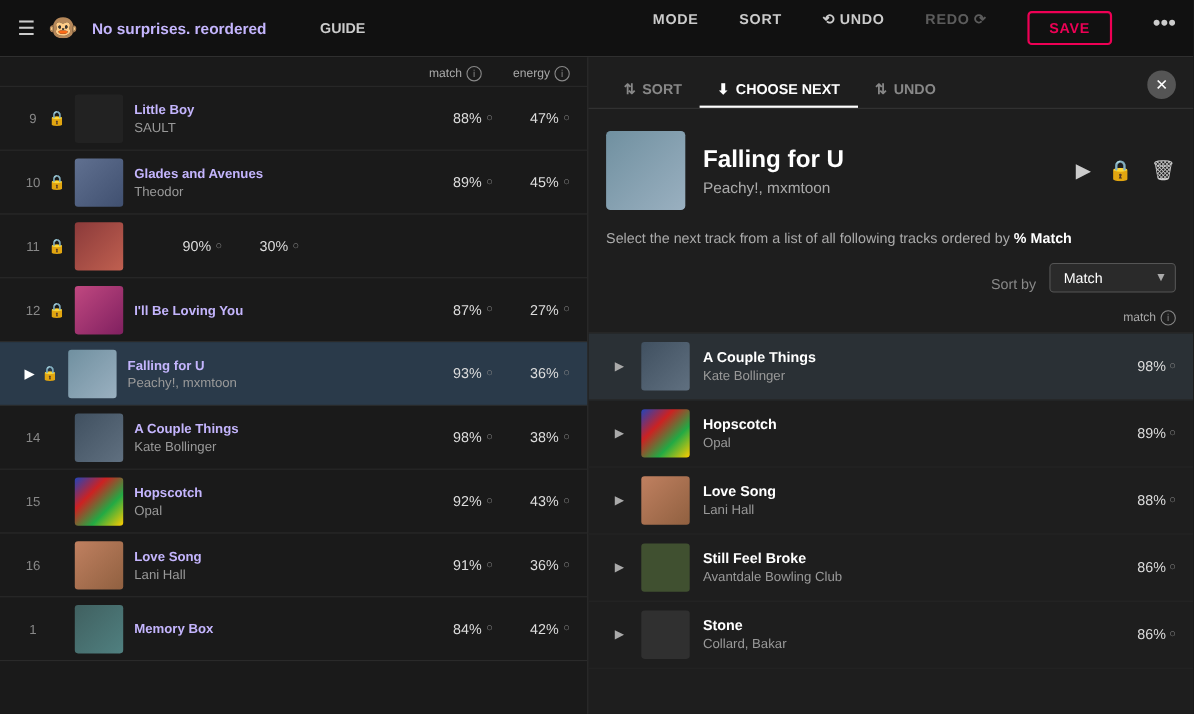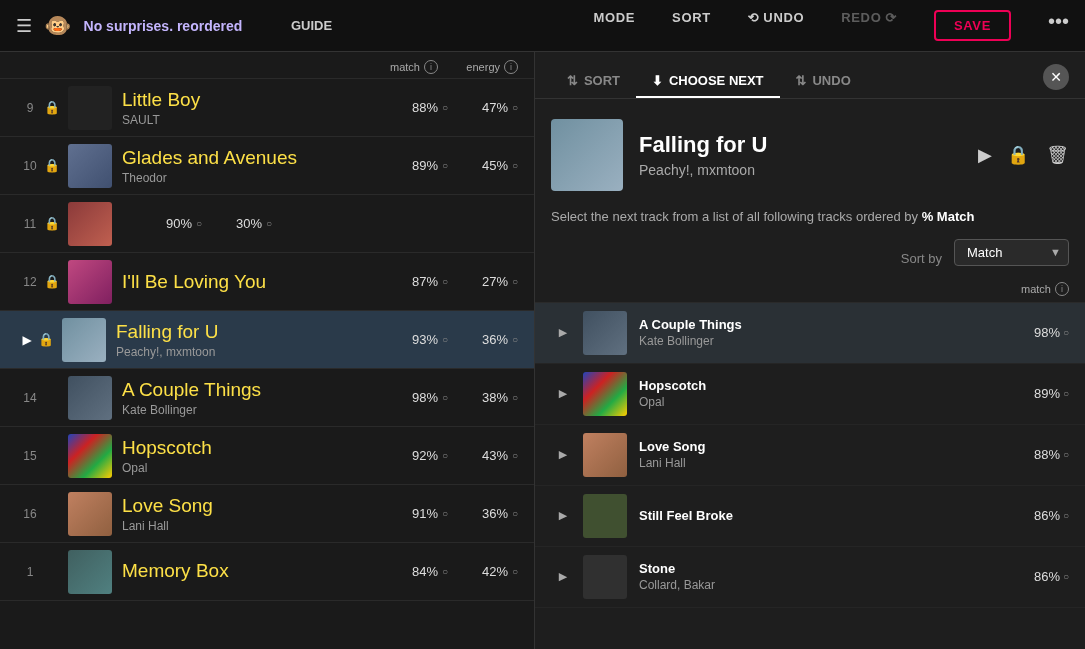--- a/index.html
+++ b/index.html
@@ -136,23 +136,23 @@
       width: 44px;
       height: 44px;
       border-radius: 3px;
       flex-shrink: 0;
       margin-right: 10px;
       overflow: hidden;
       background: #333;
     }
     .row-info { flex: 1; min-width: 0; }
     .row-title {
-      font-size: 19px;
-      font-weight: 400;
-      color: #fde047;
+      font-size: 12px;
+      font-weight: 700;
+      color: #c4b5fd;
       white-space: nowrap;
       overflow: hidden;
       text-overflow: ellipsis;
     }
     .row-artist {
       font-size: 12px;
       color: #999;
       margin-top: 2px;
     }
     .row-match {
@@ -700,20 +700,21 @@
       </div>
       <div class="right-match">
         88%<span class="pct-icon">○</span>
       </div>
     </div>
         <div class="right-track-row">
       <button class="right-play-btn">▶</button>
       <div class="right-art art-forest"></div>
       <div class="right-info">
         <div class="right-title">Still Feel Broke</div>
+        <div class="right-artist">Avantdale Bowling Club</div>
       </div>
       <div class="right-match">
         86%<span class="pct-icon">○</span>
       </div>
     </div>
         <div class="right-track-row">
       <button class="right-play-btn">▶</button>
       <div class="right-art art-dark"></div>
       <div class="right-info">
         <div class="right-title">Stone</div>

